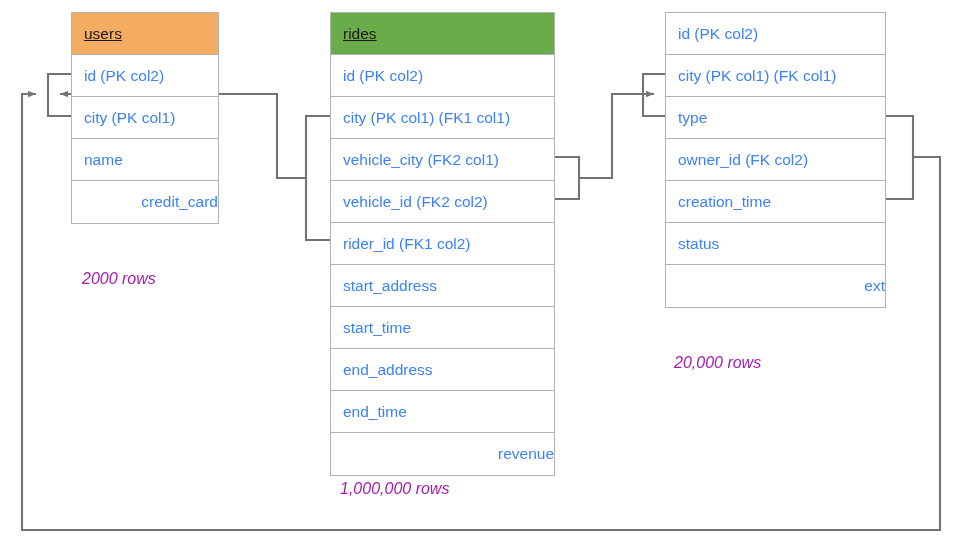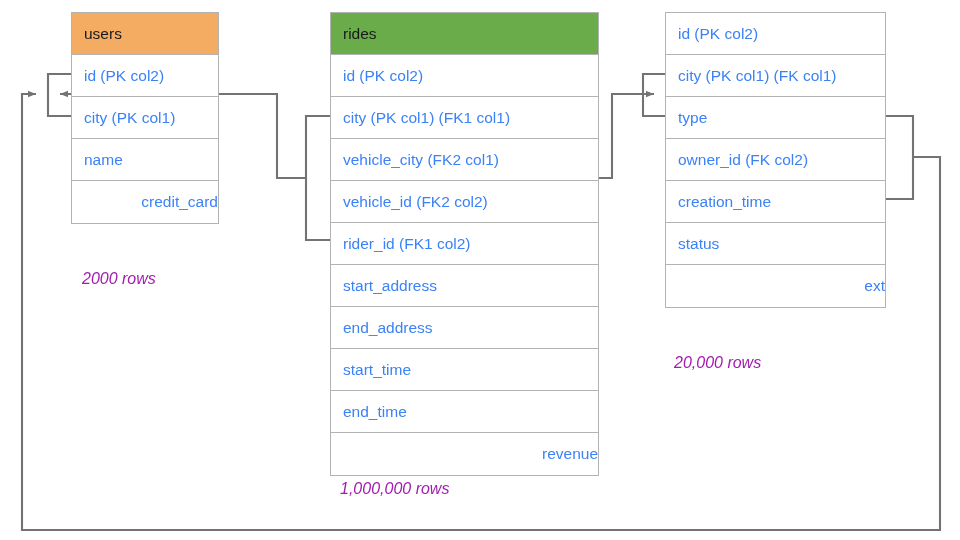--- a/index.html
+++ b/index.html
@@ -36,20 +36,21 @@
   .entity-header {
     box-sizing: border-box;
     height: 42px;
     line-height: 41px;
     padding: 0 0 0 12px;
     font-size: 15.5px;
     color: #1a1a1a;
     border-bottom: 1px solid #b3b3b3;
     white-space: nowrap;
     overflow: hidden;
+    text-decoration: underline;
   }
   .entity-field {
     box-sizing: border-box;
     height: 42px;
     line-height: 41px;
     padding: 0 0 0 12px;
     font-size: 15.5px;
     color: #3b82f6;
     border-bottom: 1px solid #b3b3b3;
     background: #ffffff;
@@ -102,30 +103,30 @@
 
   <div class="entity" style="left:71px; top:12px; width:148px;">
     <div class="entity-header" style="background:#f4ac63;">users</div>
     <div class="entity-field">id (PK col2)</div>
     <div class="entity-field">city (PK col1)</div>
     <div class="entity-field">name</div>
     <div class="entity-field">credit_card</div>
   </div>
   <div class="row-count" style="left:82px; top:270px;">2000 rows</div>
 
-  <div class="entity" style="left:330px; top:12px; width:269px;">
+  <div class="entity" style="left:330px; top:12px; width:225px;">
     <div class="entity-header" style="background:#6aab4a;">rides</div>
     <div class="entity-field">id (PK col2)</div>
     <div class="entity-field">city (PK col1) (FK1 col1)</div>
     <div class="entity-field">vehicle_city (FK2 col1)</div>
     <div class="entity-field">vehicle_id (FK2 col2)</div>
     <div class="entity-field">rider_id (FK1 col2)</div>
     <div class="entity-field">start_address</div>
+    <div class="entity-field">start_time</div>
     <div class="entity-field">end_address</div>
-    <div class="entity-field">start_time</div>
     <div class="entity-field">end_time</div>
     <div class="entity-field">revenue</div>
   </div>
   <div class="row-count" style="left:340px; top:480px;">1,000,000 rows</div>
 
   <div class="entity" style="left:665px; top:12px; width:221px;">
     <div class="entity-field">id (PK col2)</div>
     <div class="entity-field">city (PK col1) (FK col1)</div>
     <div class="entity-field">type</div>
     <div class="entity-field">owner_id (FK col2)</div>

